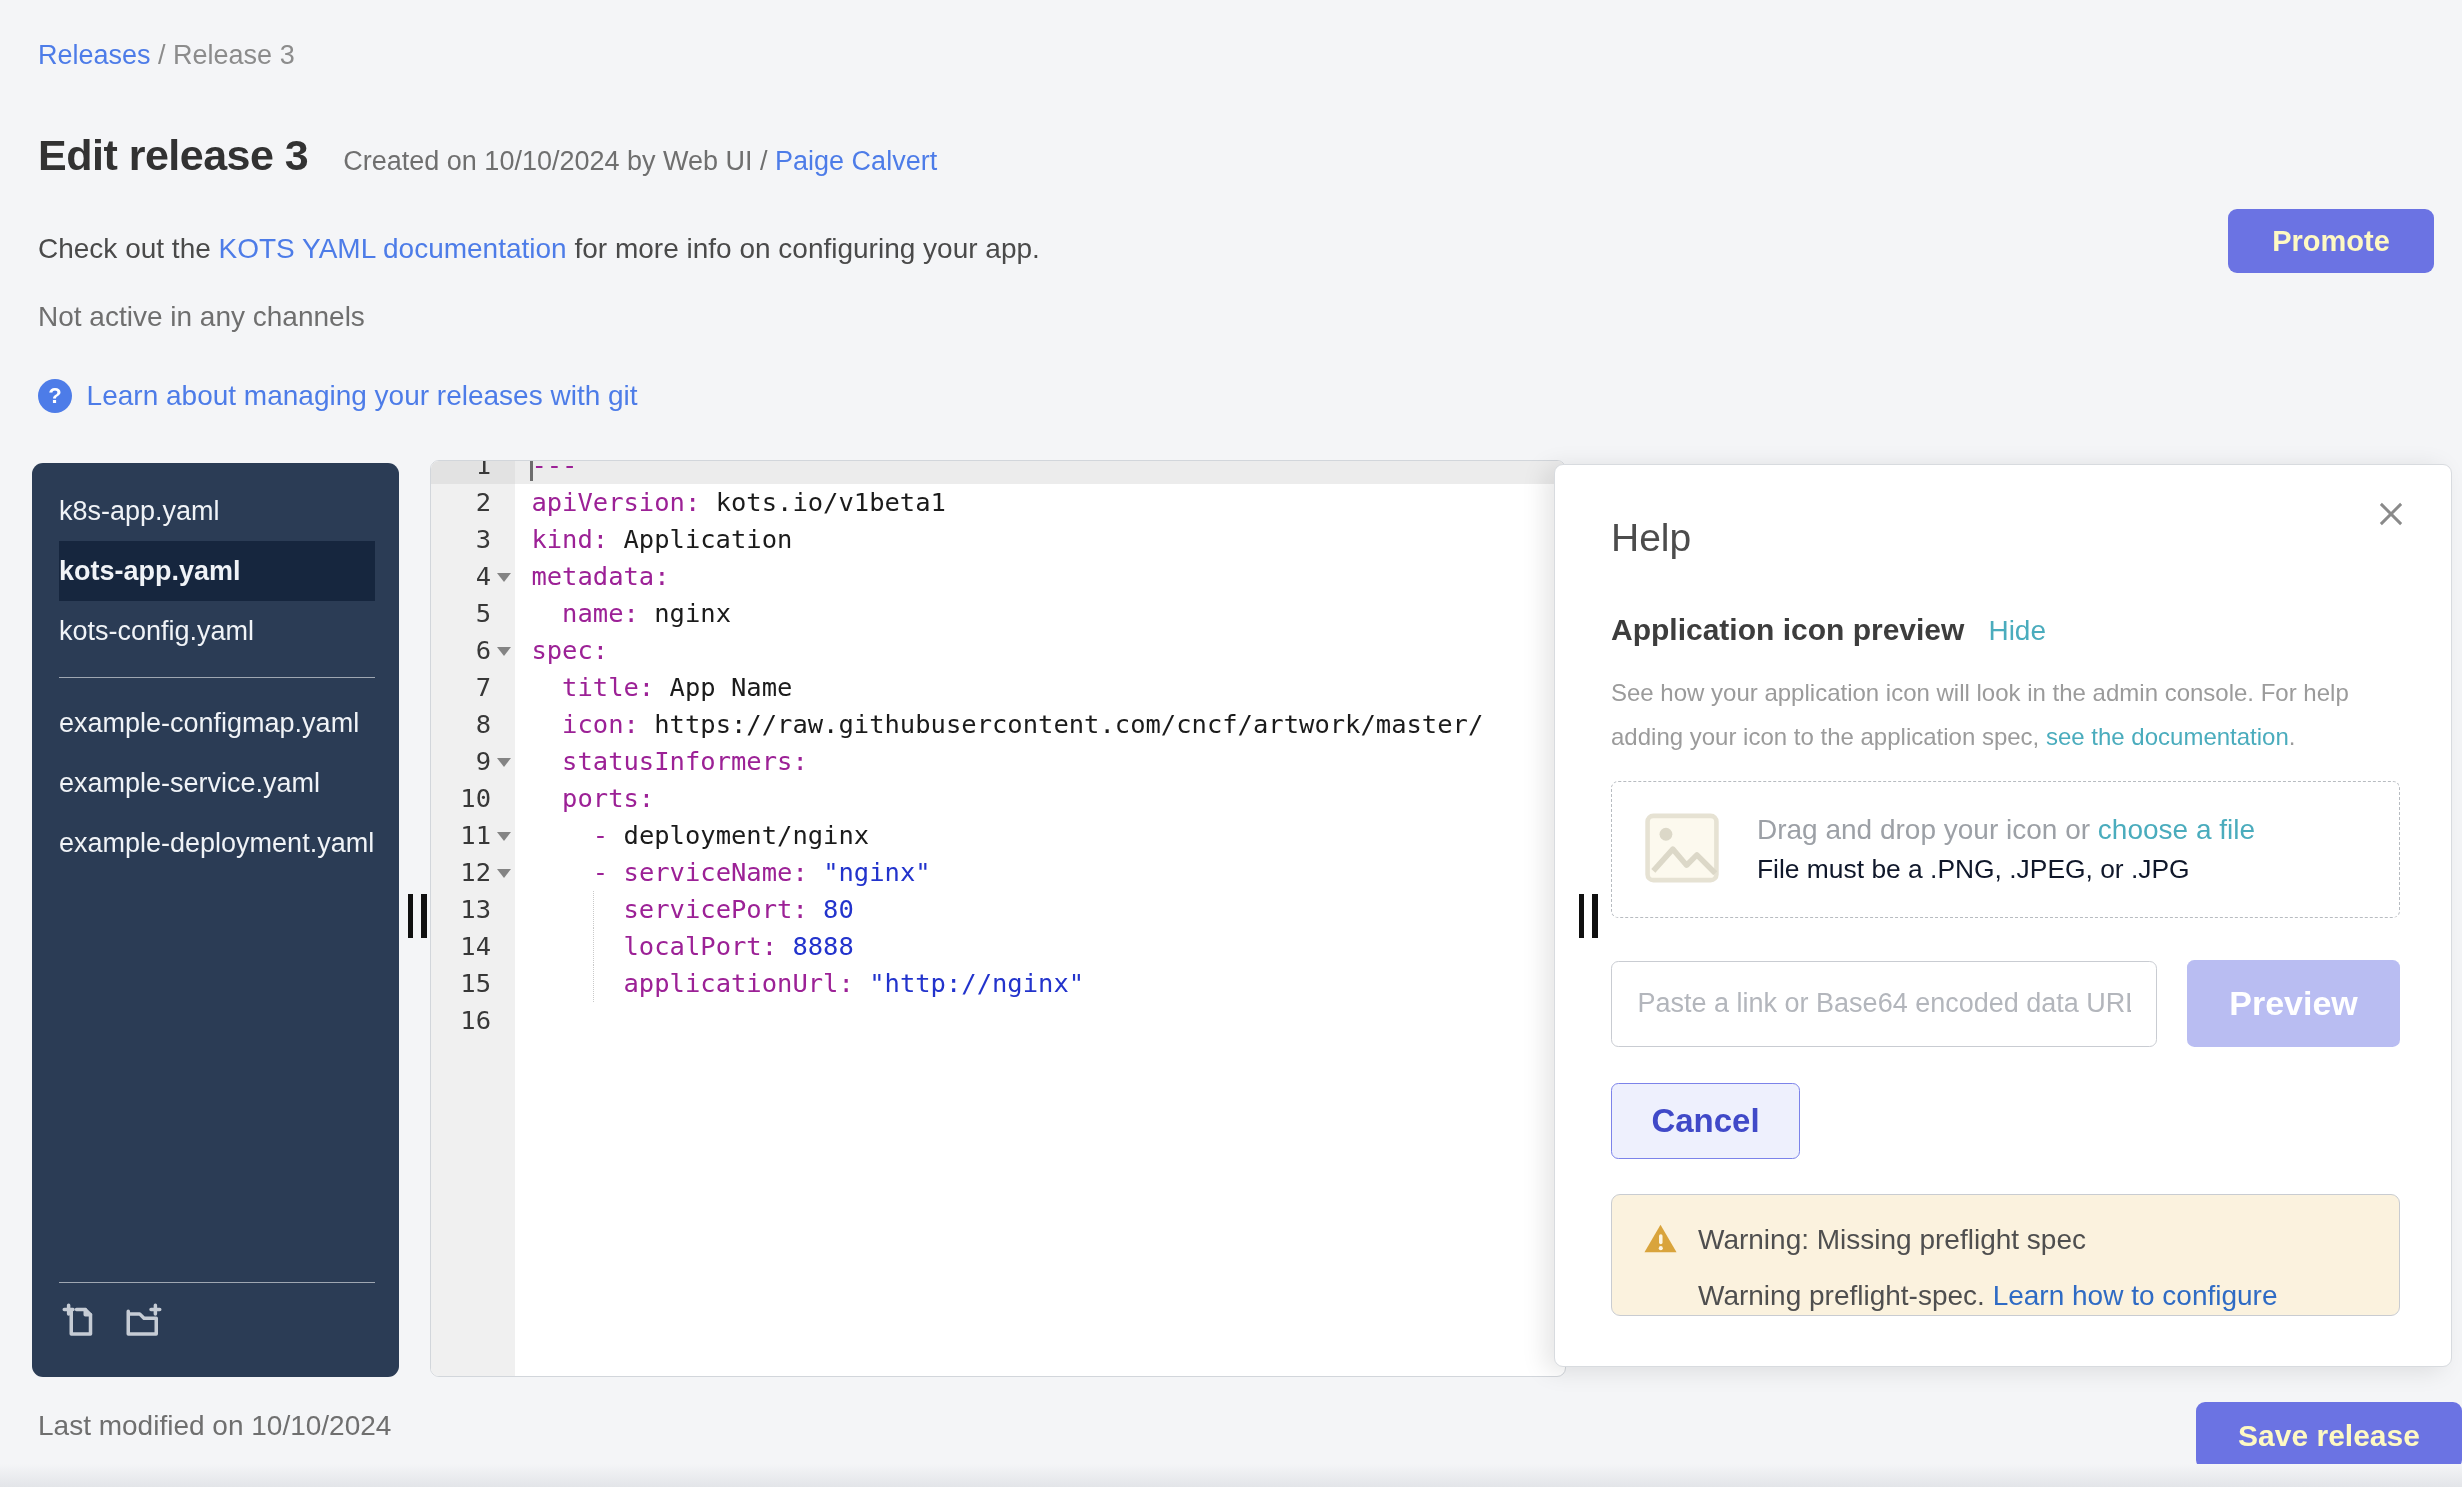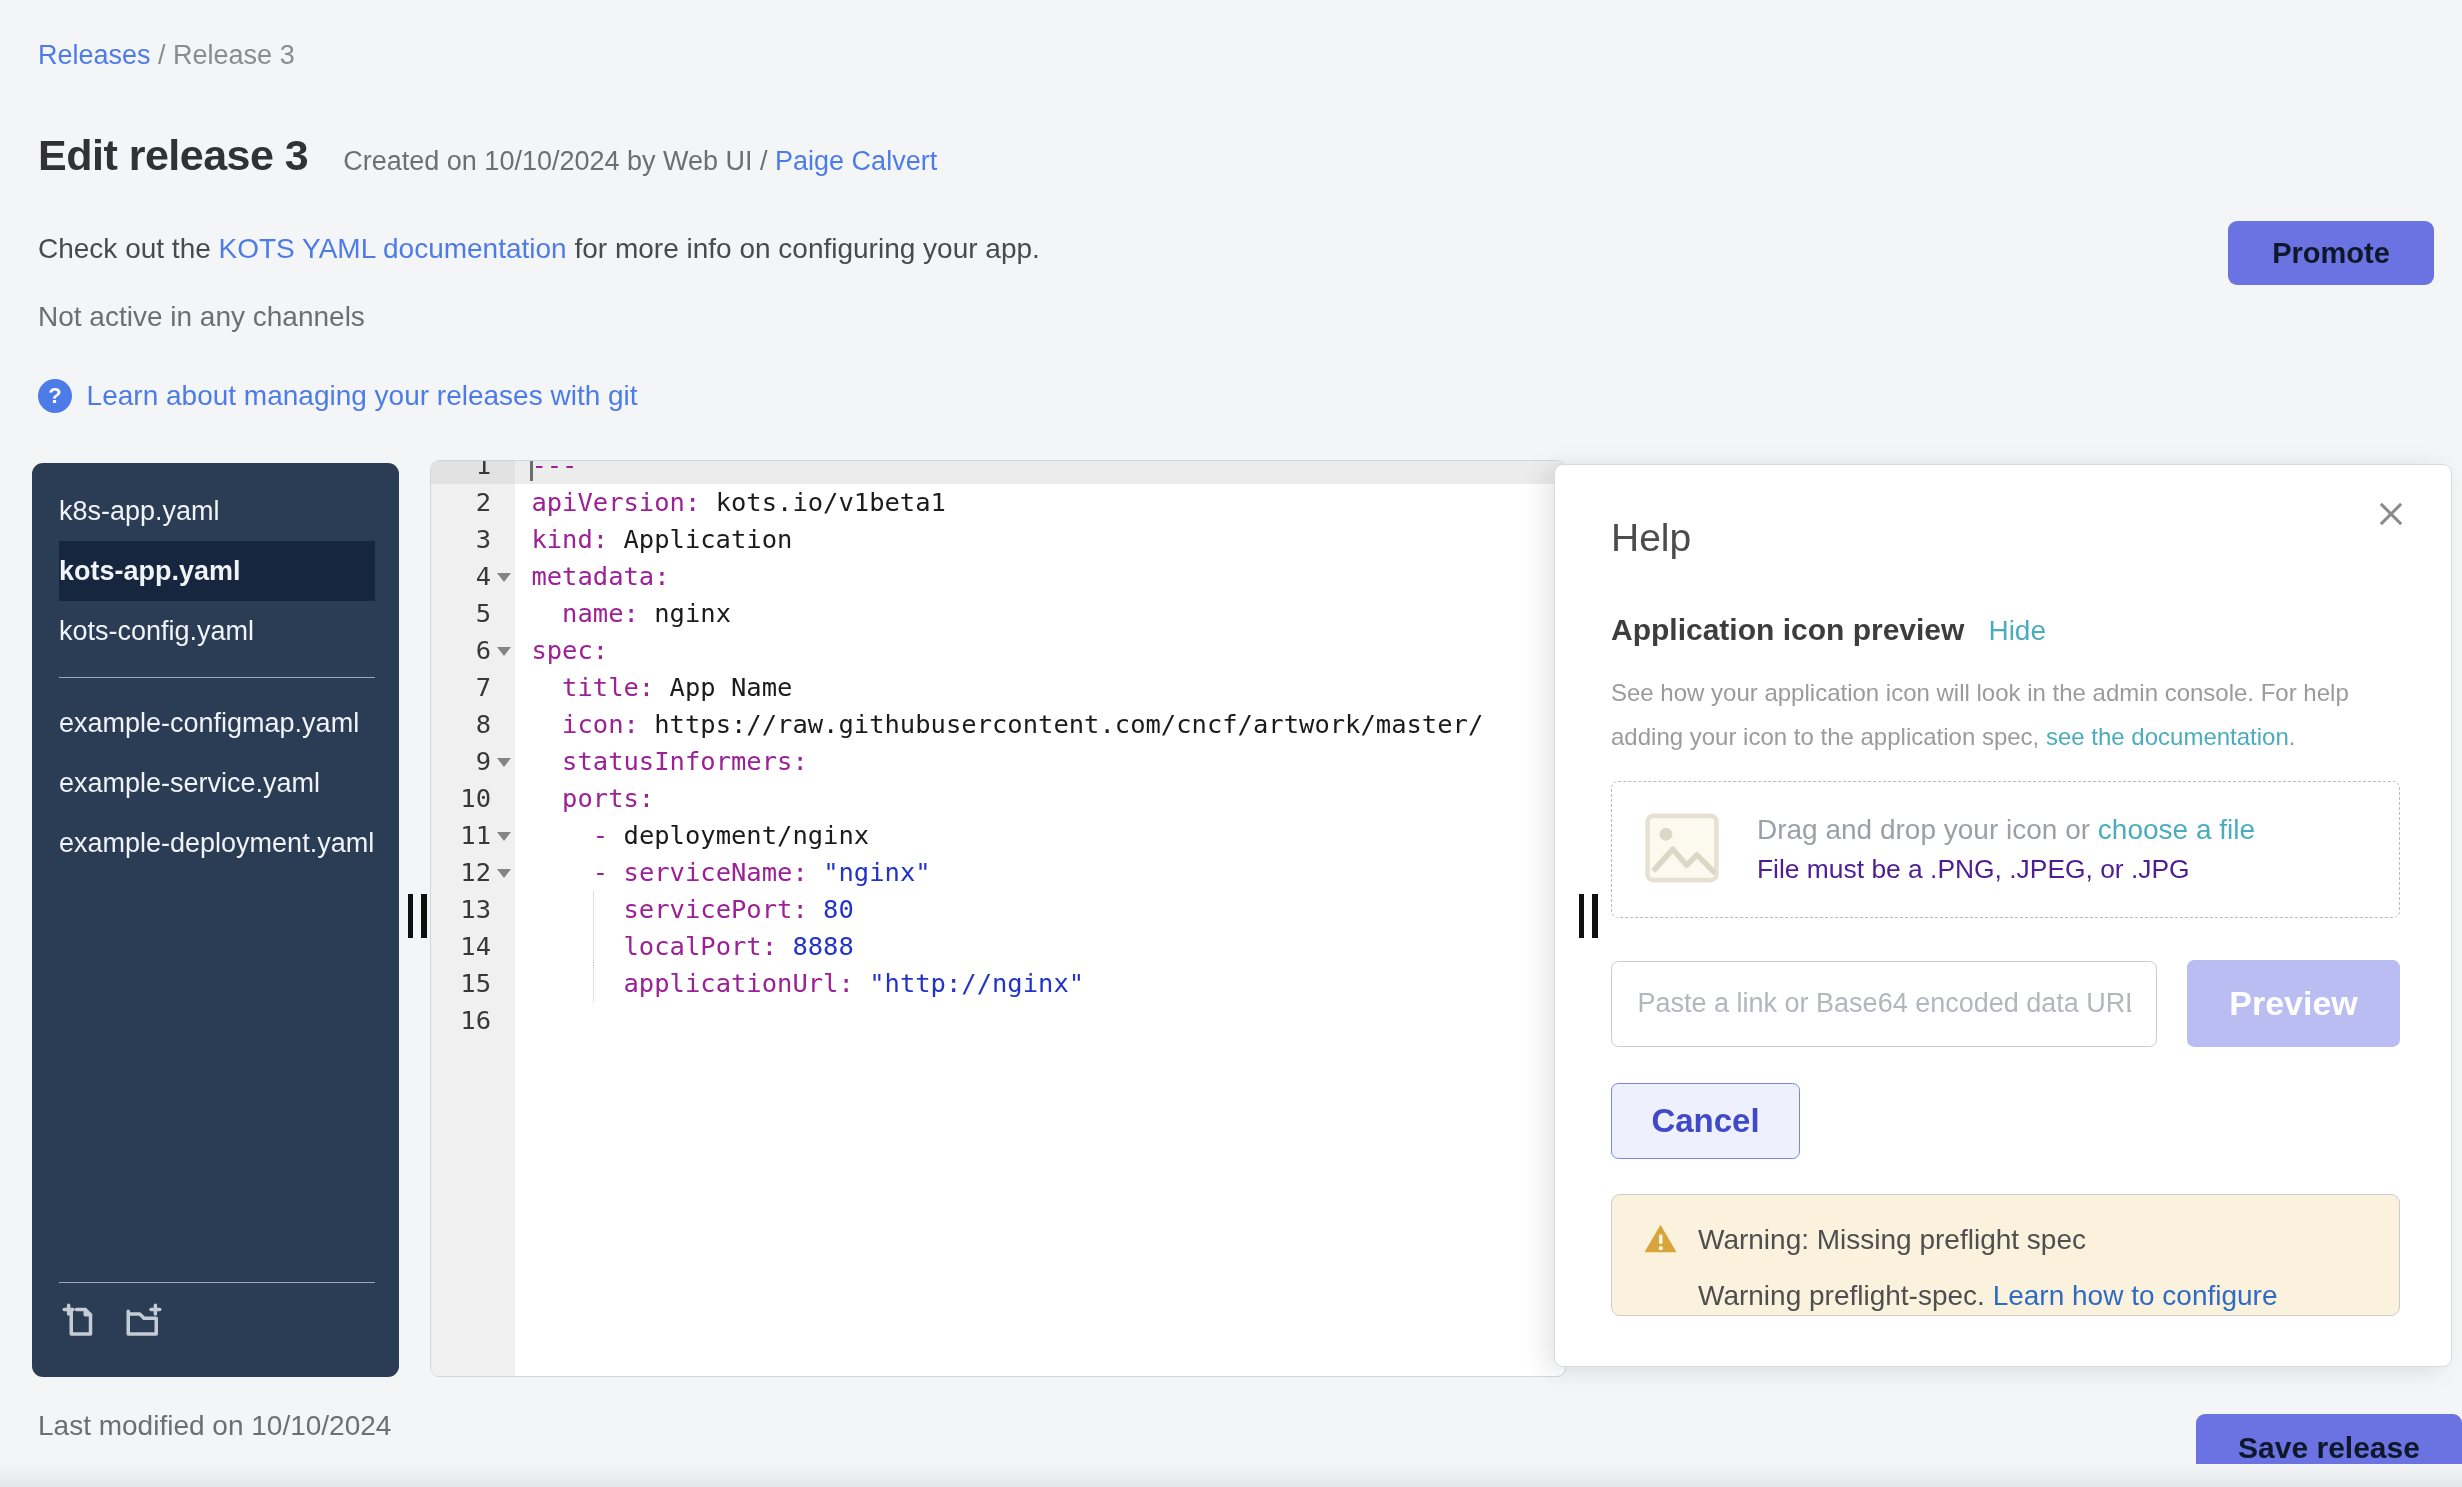--- a/index.html
+++ b/index.html
@@ -18,22 +18,22 @@
   .breadcrumb{position:absolute;left:38px;top:40px;font-size:27px;color:#8c8c8c;}
   .breadcrumb .crumb-link{color:var(--link);}
   .title-row{position:absolute;left:38px;top:131px;display:flex;align-items:baseline;gap:35px;}
   .page-title{font-size:43px;font-weight:bold;color:var(--dark);letter-spacing:-0.5px;}
   .created-line{font-size:27px;color:var(--gray);}
   .docs-line{position:absolute;left:38px;top:233px;font-size:28px;color:#4a4a4a;}
   .status-line{position:absolute;left:38px;top:301px;font-size:28px;color:var(--gray);}
   .git-row{position:absolute;left:38px;top:379px;display:flex;align-items:center;gap:14.6px;font-size:28px;}
   .q-icon{width:34px;height:34px;border-radius:50%;background:var(--link);color:#fff;display:flex;
           align-items:center;justify-content:center;font-size:22px;font-weight:bold;flex:0 0 auto;}
-  .btn{border:none;border-radius:9px;background:var(--accent);color:#0f172a;font-weight:bold;
-       font-family:"Liberation Sans",sans-serif;cursor:pointer;margin-top:12px;}
+  .btn{border:none;border-radius:9px;background:var(--accent);color:#fef9c3;font-weight:bold;
+       font-family:"Liberation Sans",sans-serif;cursor:pointer;}
   .promote-btn{position:absolute;left:2228px;top:209px;width:206px;height:64px;font-size:29px;}
   .save-btn{position:absolute;left:2196px;top:1402px;width:266px;height:67px;font-size:30px;}
 
   
   .file-tree{position:absolute;left:32px;top:463px;width:367px;height:914px;background:var(--sidebar);
              border-radius:11px;padding:18px 24px 0 27px;color:#fff;}
   .file-item{font-size:27px;line-height:36px;padding:12px 0;color:#f0f3f7;cursor:pointer;word-wrap:break-word;}
   .file-item.selected{background:var(--sidebar-sel);font-weight:bold;}
   .tree-divider{border:none;border-top:0.9px solid rgba(255,255,255,.55);margin:15.5px 0;}
   .tree-footer{position:absolute;left:27px;right:24px;bottom:33px;border-top:0.9px solid rgba(255,255,255,.55);
@@ -71,21 +71,21 @@
   .close-x{position:absolute;top:31px;right:42px;cursor:pointer;}
   .help-title{margin-top:51px;font-size:39px;font-weight:500;color:#4c4c4c;}
   .section-row{margin-top:53px;display:flex;align-items:flex-end;gap:24px;}
   .section-title{font-size:30px;font-weight:bold;color:#3d3d3d;}
   .hide-link{font-size:28px;color:var(--teal);}
   .help-body{margin-top:24px;font-size:24px;line-height:44px;color:#9b9b9b;width:801px;}
   .dropzone{margin-top:22px;height:137px;border:1.8px dashed #b8bcc1;border-radius:7.3px;display:flex;
             align-items:center;padding-left:31px;}
   .dz-texts{margin-left:36px;}
   .dz-main{font-size:28px;color:#9ca0a6;}
-  .dz-hint{font-size:26.4px;color:#4c1d95;margin-top:7.3px;}
+  .dz-hint{font-size:26.4px;color:#0f172a;margin-top:7.3px;}
   .input-row{margin-top:42px;display:flex;justify-content:space-between;align-items:center;}
   .url-input{width:546px;height:86px;border:1.8px solid #c9ccd2;border-radius:7.3px;font-size:27px;
              font-family:"Liberation Sans",sans-serif;color:#444;padding:0 25.5px;outline:none;background:#fff;}
   .url-input::placeholder{color:#b3b6bc;}
   .preview-btn{width:213px;height:87px;background:#b9bdf2;border:none;border-radius:7.3px;color:#fff;
                font-weight:bold;font-size:34px;font-family:"Liberation Sans",sans-serif;cursor:pointer;}
   .cancel-btn{margin-top:36px;width:189px;height:76px;background:#eef0fd;border:1.8px solid #7c83ea;
               border-radius:7.3px;color:#4049c8;font-weight:bold;font-size:33px;
               font-family:"Liberation Sans",sans-serif;cursor:pointer;display:block;}
   .warning-box{margin-top:35px;height:122px;background:var(--warn-bg);border:0.9px solid #c9ccd1;

